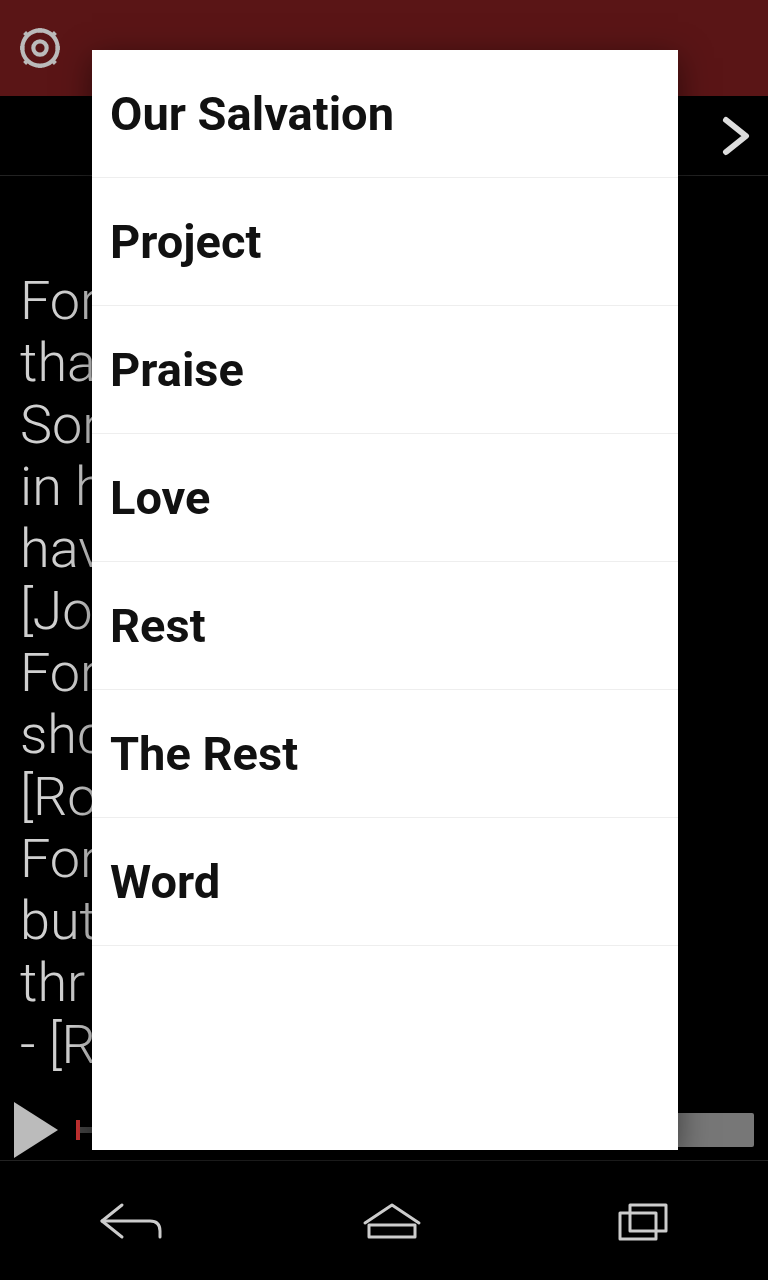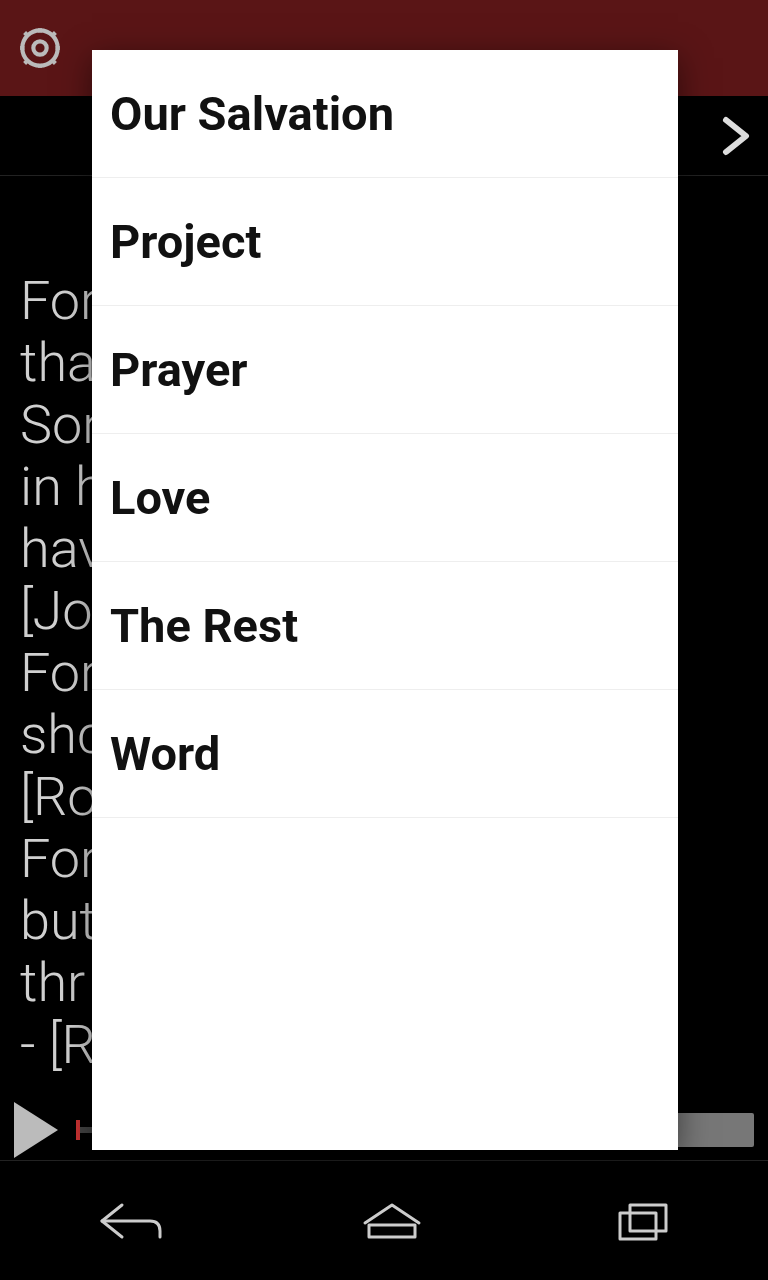--- a/index.html
+++ b/index.html
@@ -146,24 +146,27 @@
 </div>
 
 <div class="modal">
   <div class="modal-item">
       <span>Our Salvation</span>
     </div>
   <div class="modal-item">
       <span>Project</span>
     </div>
   <div class="modal-item">
-      <span>Prayer</span>
+      <span>Praise</span>
     </div>
   <div class="modal-item">
       <span>Love</span>
+    </div>
+  <div class="modal-item">
+      <span>Rest</span>
     </div>
   <div class="modal-item">
       <span>The Rest</span>
     </div>
   <div class="modal-item">
       <span>Word</span>
     </div>
 </div>
 
 </body></html>

